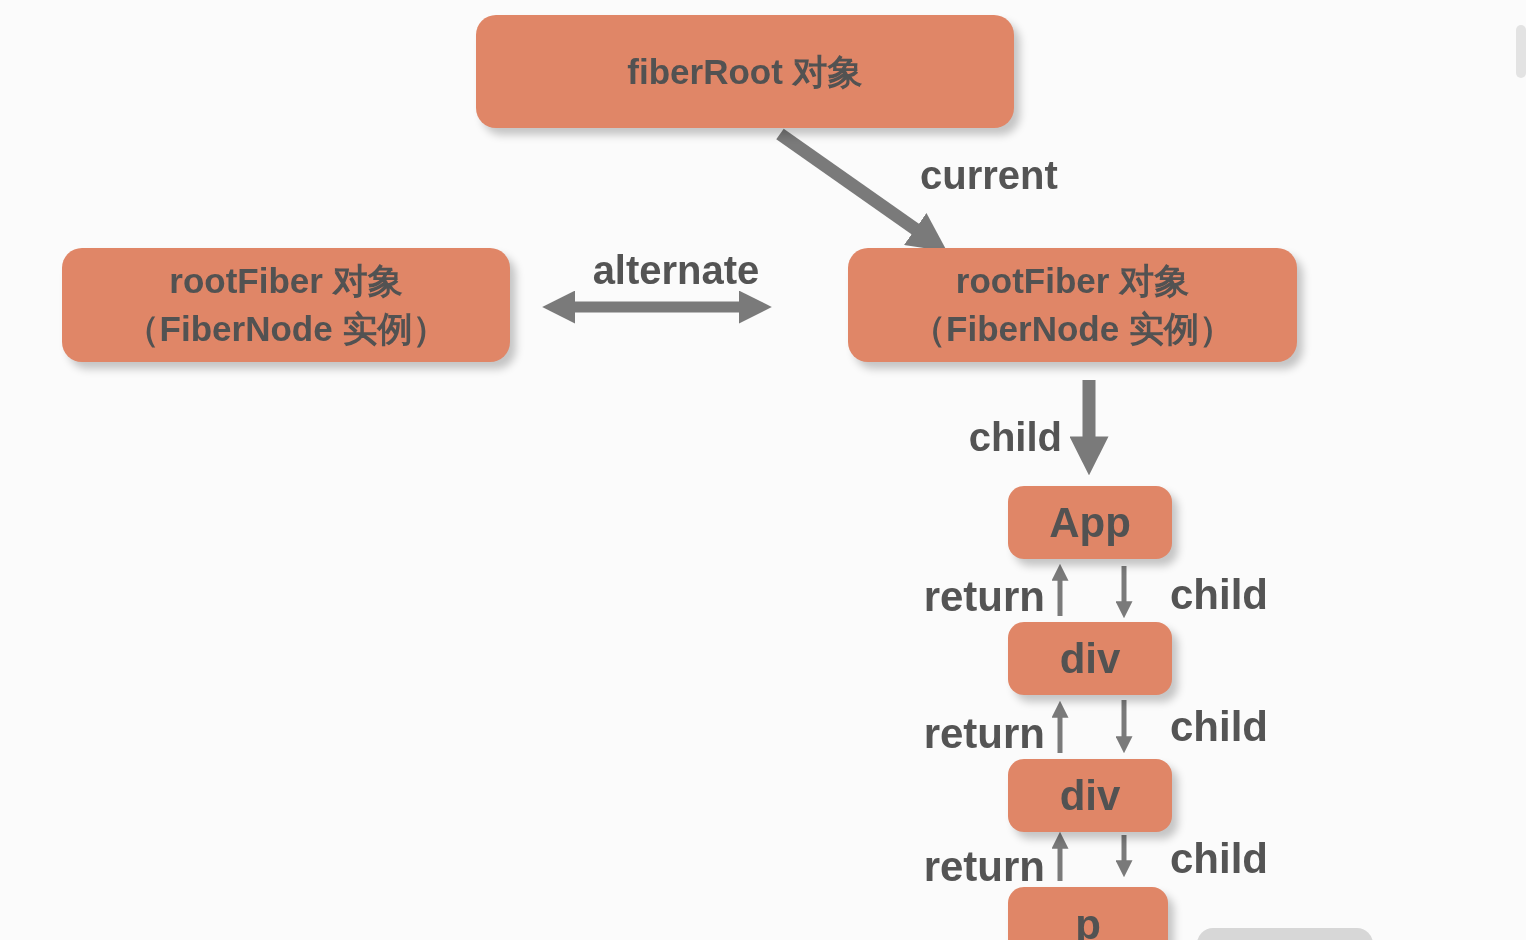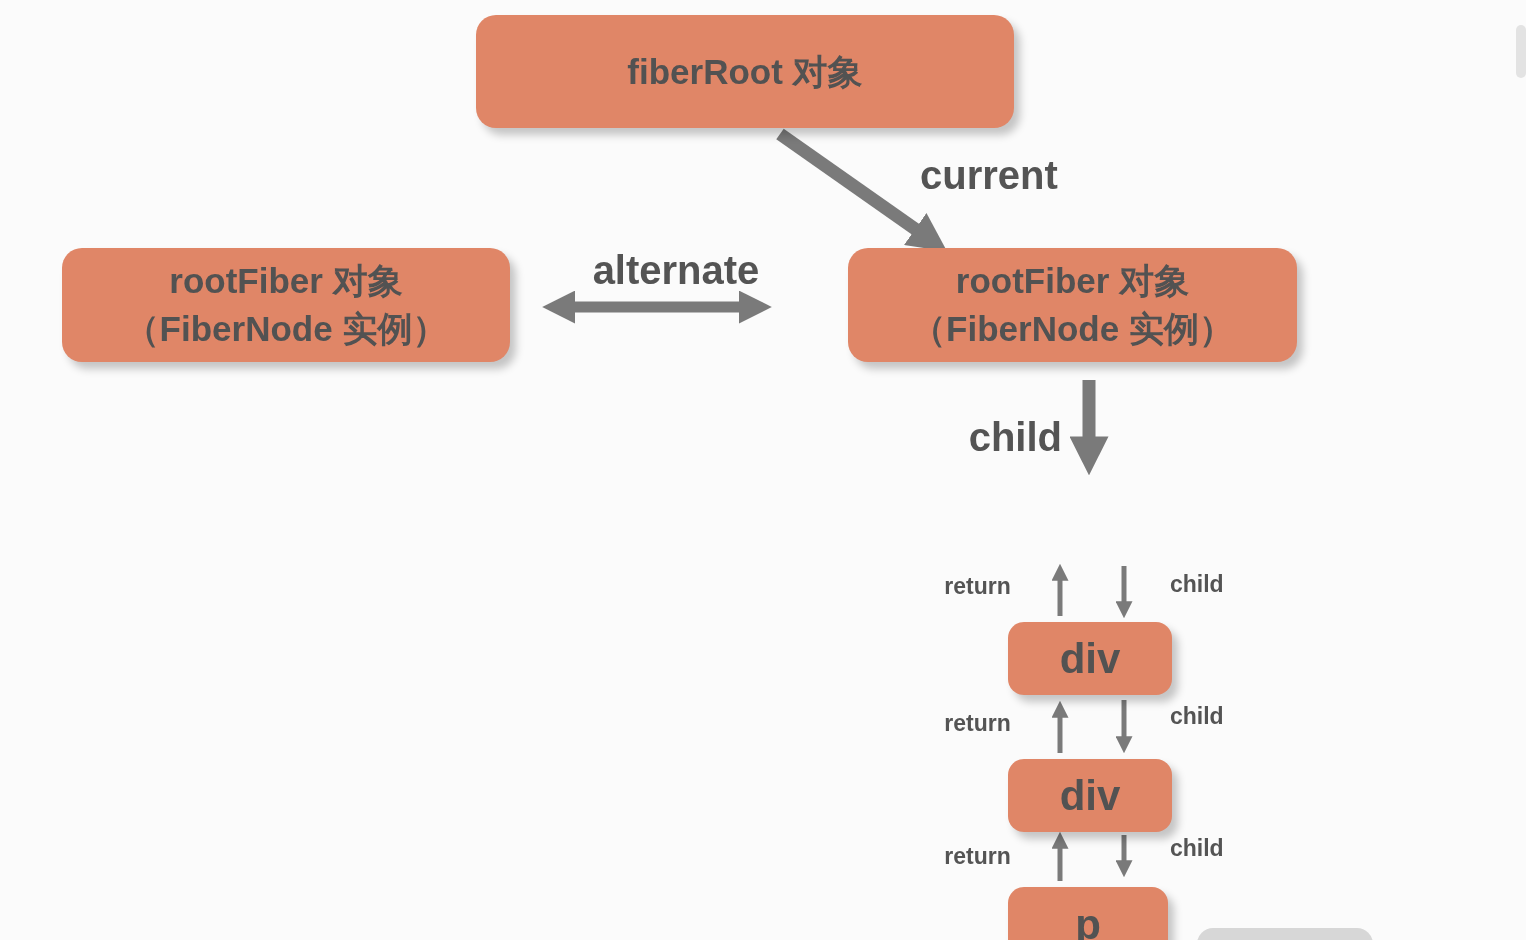--- a/index.html
+++ b/index.html
@@ -22,21 +22,21 @@
     display:flex;flex-direction:column;align-items:center;justify-content:center;
     color:var(--node-text);font-weight:700;
     box-shadow:6px 7px 8px rgba(0,0,0,0.22);
   }
   .node.big{font-size:35px;line-height:48px;}
   .node.small{font-size:42px;border-radius:16px;}
   .edge-label{
     position:absolute;color:var(--label-text);font-weight:700;white-space:nowrap;
   }
   .edge-label.lg{font-size:40px;}
-  .edge-label.sm{font-size:23px;text-align:center;}
+  .edge-label.sm{font-size:42px;}
   .ta-r{text-align:right;}
   svg.arrows{position:absolute;left:0;top:0;width:1526px;height:940px;pointer-events:none;}
   svg.arrows line{stroke:var(--arrow-color);}
   .gray-panel{
     position:absolute;left:1197px;top:928px;width:176px;height:50px;
     background:var(--gray-panel);border-radius:16px 16px 0 0;
   }
   .scrollbar-thumb{
     position:absolute;left:1516px;top:25px;width:10px;height:53px;
     background:var(--scrollbar-thumb);border-radius:5px;
@@ -78,20 +78,23 @@
   <div class="node big" style="left:62px;top:248px;width:448px;height:114px;">
     <div>rootFiber 对象</div>
     <div>（FiberNode 实例）</div>
   </div>
 
   <div class="node big" style="left:848px;top:248px;width:449px;height:114px;">
     <div>rootFiber 对象</div>
     <div>（FiberNode 实例）</div>
   </div>
 
+  <div class="node small" style="left:1008px;top:486px;width:164px;height:73px;">
+    <div>App</div>
+  </div>
 
   <div class="node small" style="left:1008px;top:622px;width:164px;height:73px;">
     <div>div</div>
   </div>
 
   <div class="node small" style="left:1008px;top:759px;width:164px;height:73px;">
     <div>div</div>
   </div>
 
   <div class="node small" style="left:1008px;top:887px;width:160px;height:75px;">

